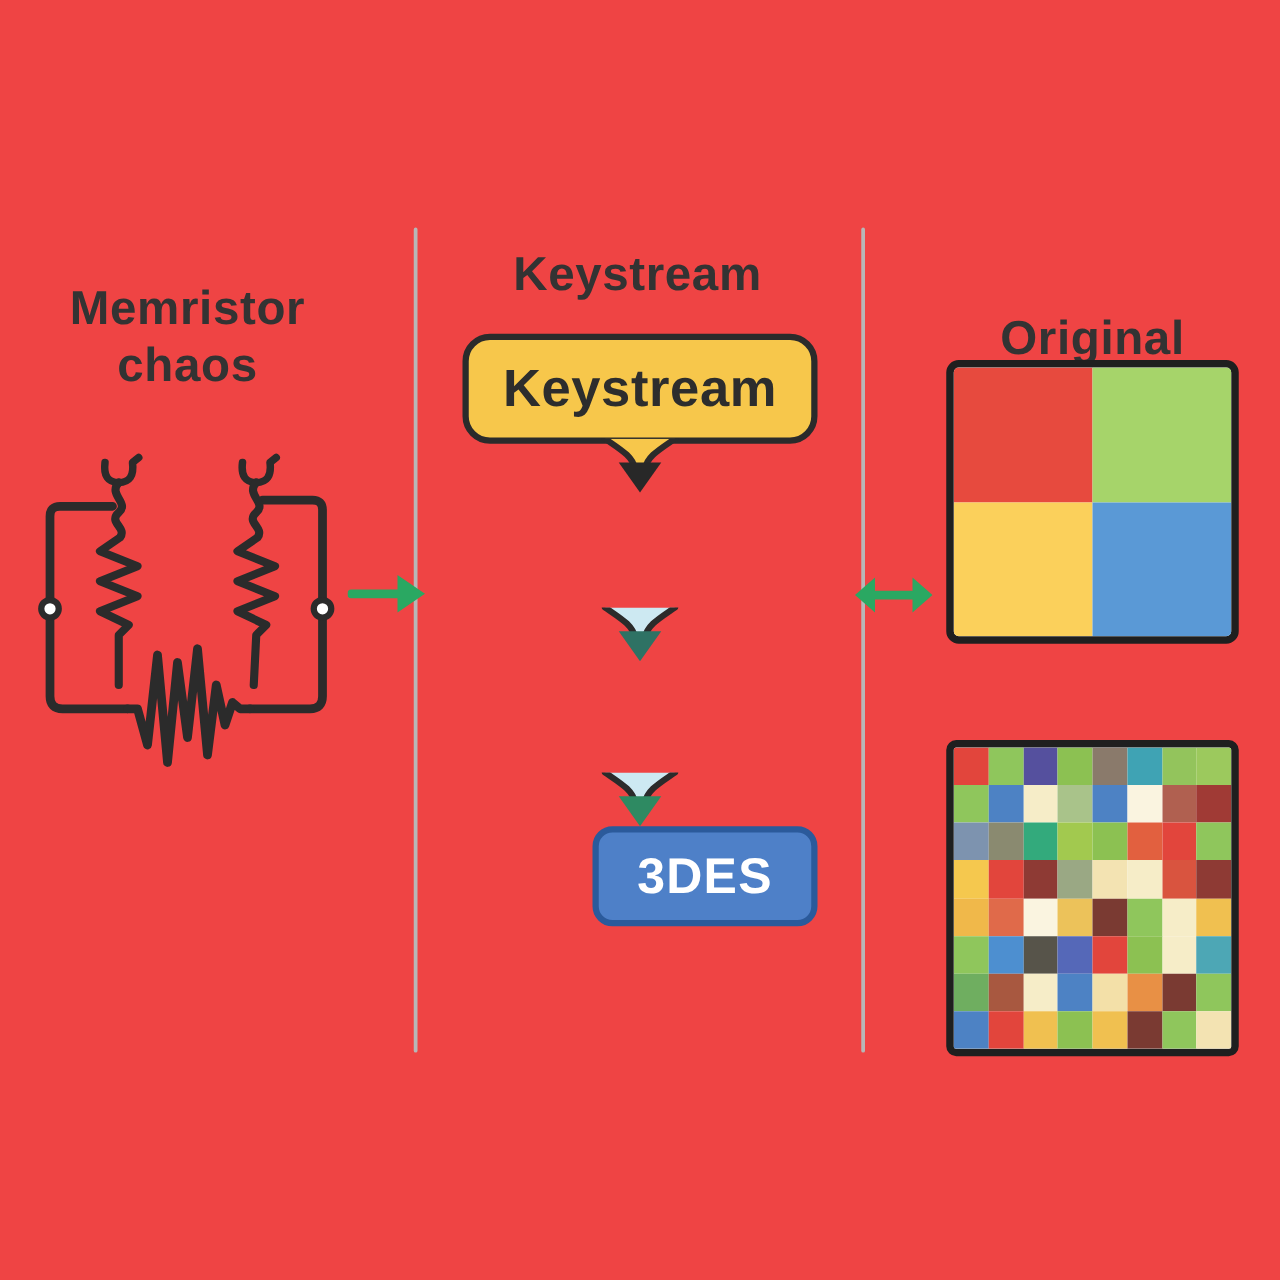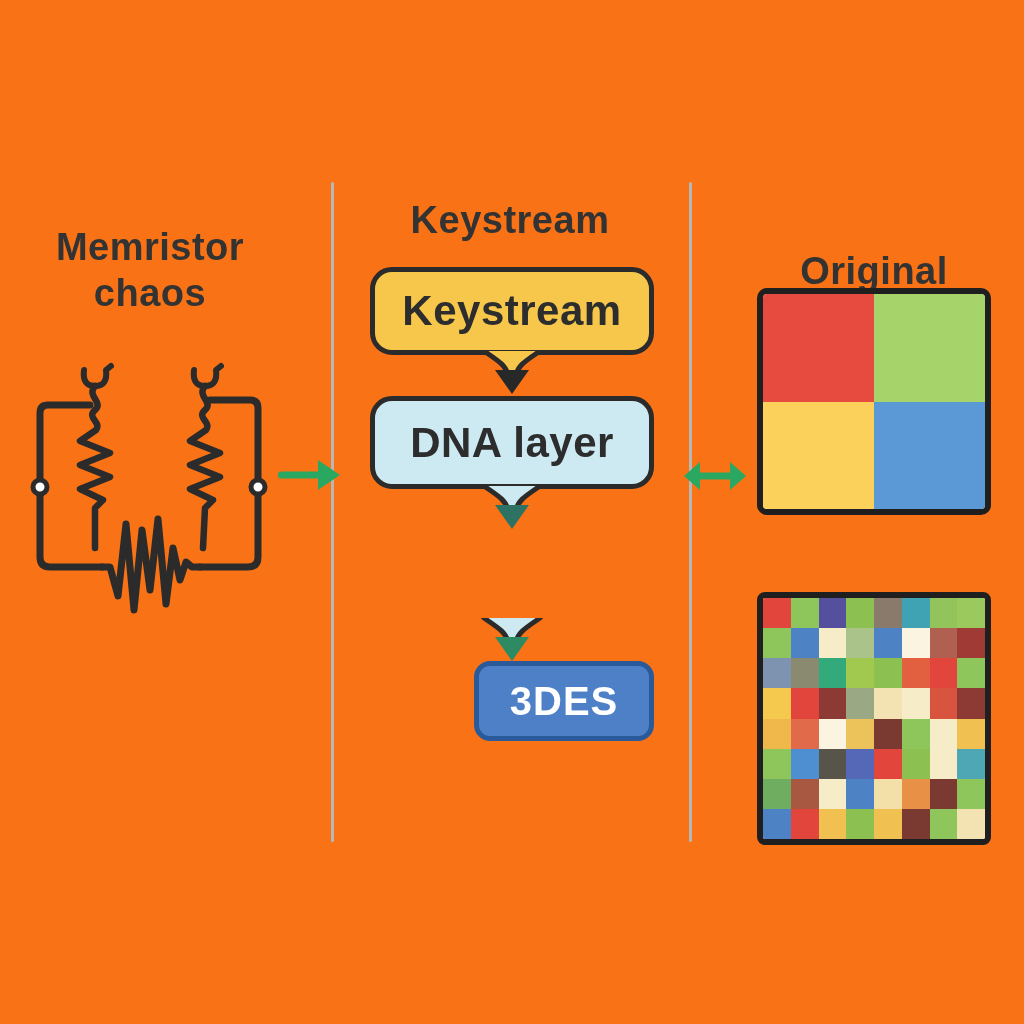--- a/index.html
+++ b/index.html
@@ -1,19 +1,19 @@
 <!DOCTYPE html>
 <html><head>
 <meta charset="utf-8">
 <style>
   html, body { margin: 0; padding: 0; background: #ffffff; }
   .canvas {
     position: relative;
     width: 1024px; height: 1024px;
-    background: #f97316;
+    background: #ef4444;
     font-family: "Liberation Sans", sans-serif;
     overflow: hidden;
   }
   .divider {
     position: absolute; width: 3px; top: 182px; height: 660px;
     border-radius: 2px;
   }
   .panel-title {
     position: absolute;
     font-weight: 700;
@@ -97,23 +97,20 @@
   <div class="flow-box" style="top: 267px; height: 88px; background-color: rgb(247, 199, 75); border-color: rgb(43, 43, 43);">
     <span class="box-label">Keystream</span>
   </div>
   <svg class="tail-arrow" style="top:351px;" viewBox="0 0 64 44">
     <path d="M 4 0 C 17 9 26 14 28 24 L 36 24 C 38 14 47 9 60 0 Z" fill="#f7c74b"></path>
     <path d="M 4 0 C 17 9 26 14 28 24" fill="none" stroke-width="5" stroke-linecap="round" stroke="#2b2b2b"></path>
     <path d="M 60 0 C 47 9 38 14 36 24" fill="none" stroke-width="5" stroke-linecap="round" stroke="#2b2b2b"></path>
     <polygon points="15,19 49,19 32,43" fill="#282828"></polygon>
   </svg>
 
-  <div class="flow-box" style="top: 396px; height: 93px; background-color: rgb(205, 233, 242); border-color: rgb(43, 43, 43);">
-    <span class="box-label">DNA layer</span>
-  </div>
   <svg class="tail-arrow" style="top:486px;" viewBox="0 0 64 44">
     <path d="M 4 0 C 17 9 26 14 28 24 L 36 24 C 38 14 47 9 60 0 Z" fill="#cde9f2"></path>
     <path d="M 4 0 C 17 9 26 14 28 24" fill="none" stroke-width="5" stroke-linecap="round" stroke="#2b2b2b"></path>
     <path d="M 60 0 C 47 9 38 14 36 24" fill="none" stroke-width="5" stroke-linecap="round" stroke="#2b2b2b"></path>
     <polygon points="15,19 49,19 32,43" fill="#2e7264"></polygon>
   </svg>
 
   <svg class="tail-arrow" style="top:618px;" viewBox="0 0 64 44">
     <path d="M 4 0 C 17 9 26 14 28 24 L 36 24 C 38 14 47 9 60 0 Z" fill="#cde9f2"></path>
     <path d="M 4 0 C 17 9 26 14 28 24" fill="none" stroke-width="5" stroke-linecap="round" stroke="#2b2b2b"></path>

